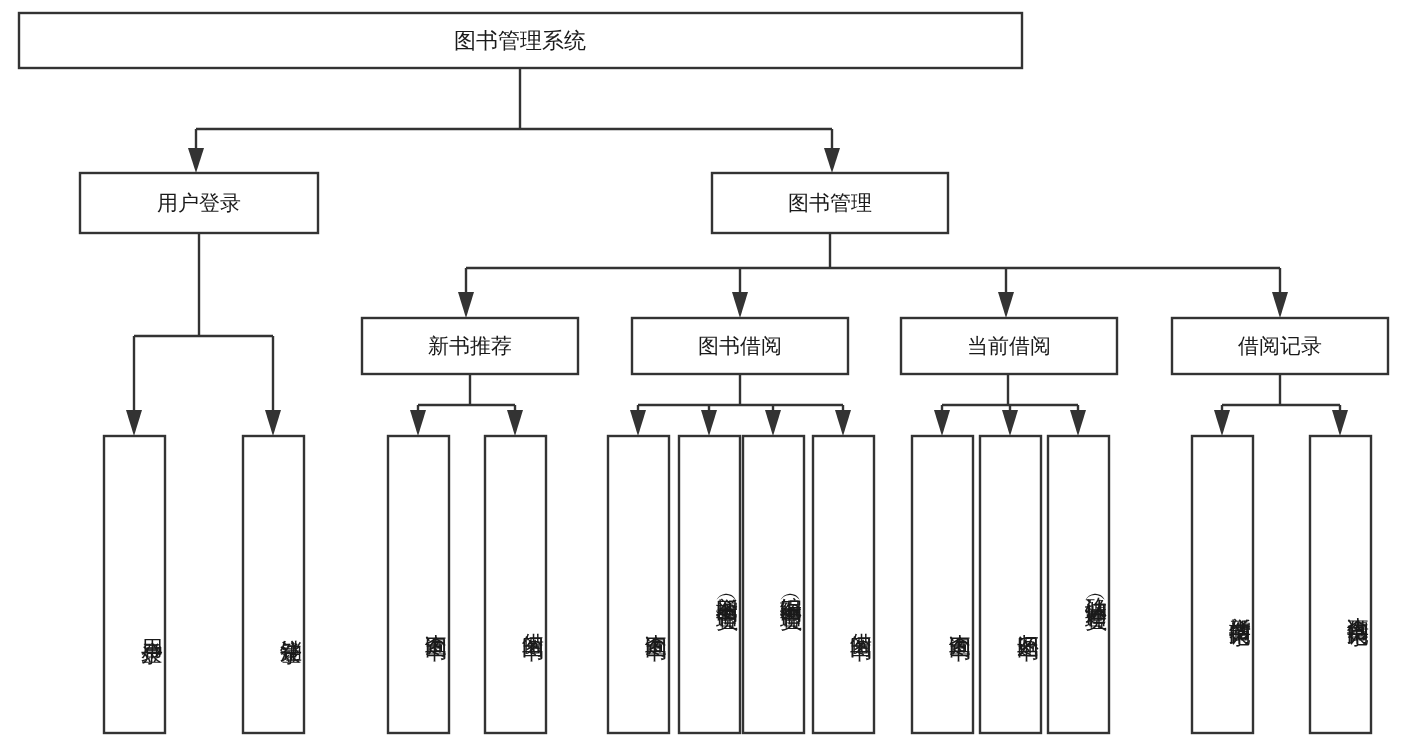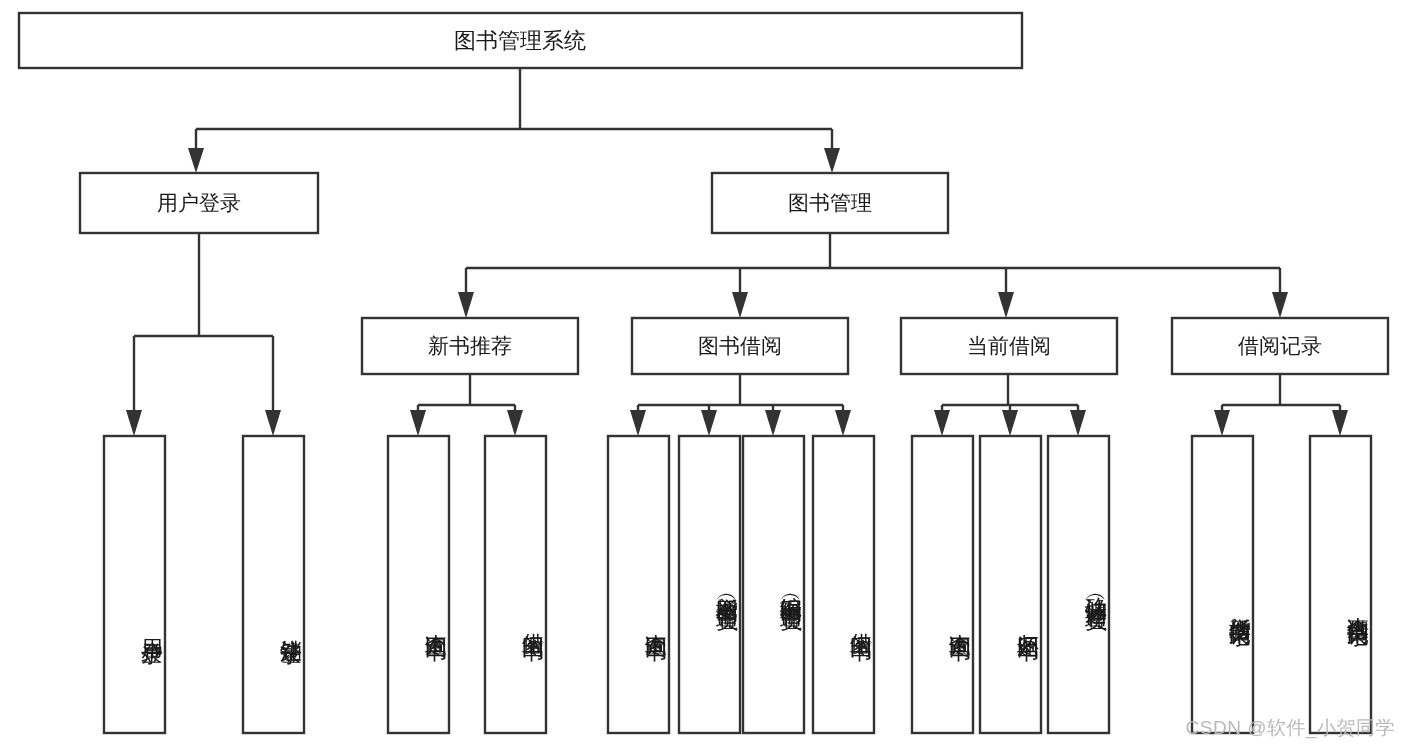--- a/index.html
+++ b/index.html
@@ -227,15 +227,14 @@
   <div class="leaf-label-wrap" style="left:912px; top:506px; width:61px; height:227px;">查询图书</div>
 
   <div class="leaf-label-wrap" style="left:980px; top:506px; width:61px; height:227px;">归还图书</div>
 
   <div class="leaf-label-wrap" style="left:1048px; top:443px; width:61px; height:290px;">确认归还（管理员）</div>
 
   <div class="leaf-label-wrap" style="left:1192px; top:476px; width:61px; height:257px;">新增借阅记录</div>
 
   <div class="leaf-label-wrap" style="left:1310px; top:476px; width:61px; height:257px;">查询借阅记录</div>
 
-  <div class="watermark">CSDN @软件_小贺同学</div>
 
 </div>
 
 </body></html>

